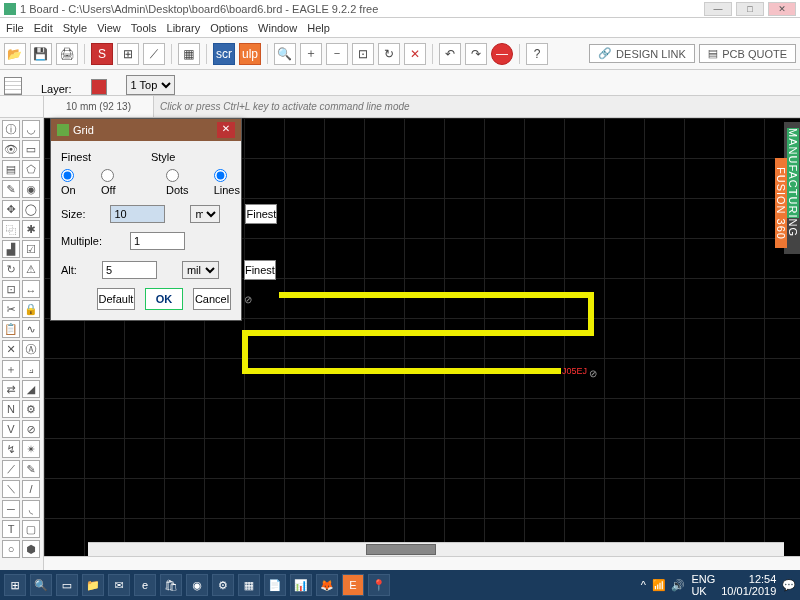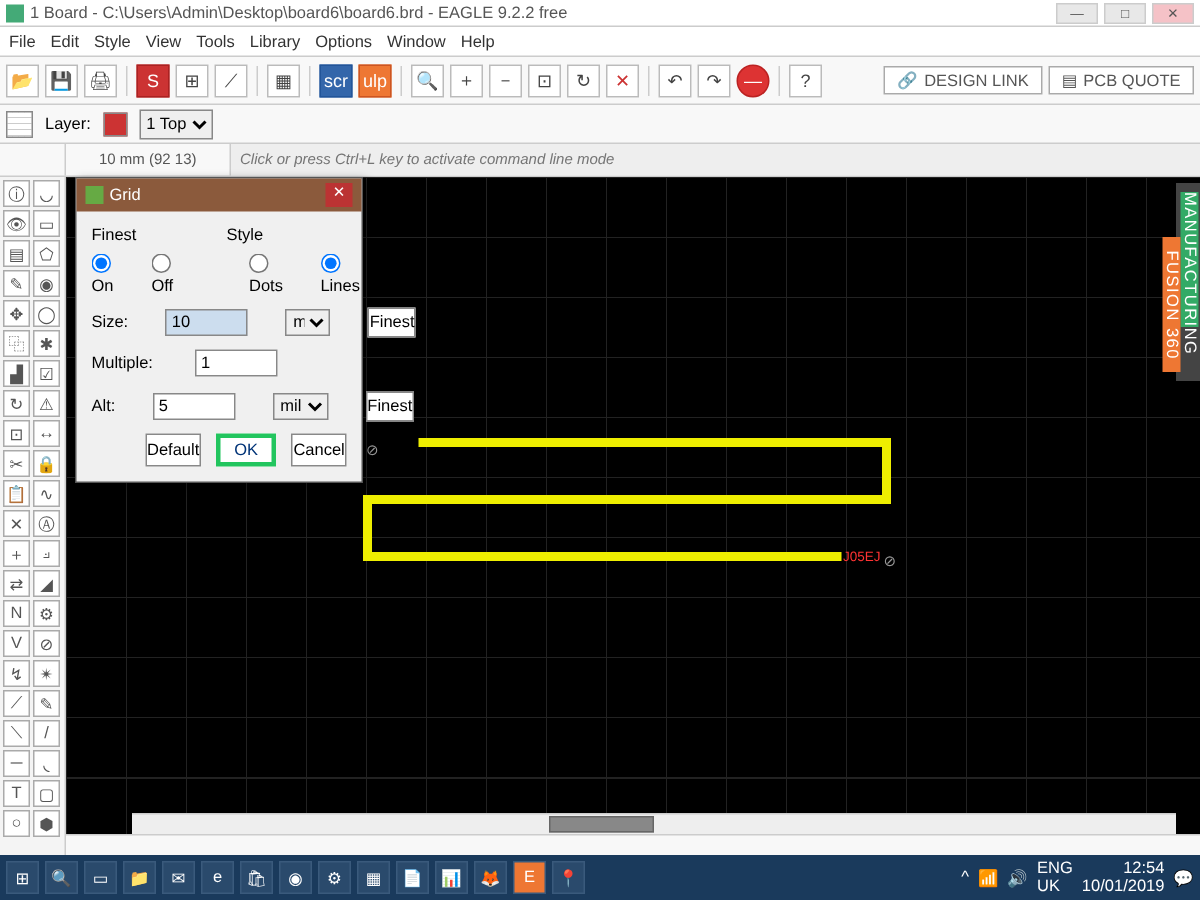--- a/index.html
+++ b/index.html
@@ -12,21 +12,21 @@
   .menubar { height:20px; background:#fff; border-bottom:1px solid #ccc; display:flex; align-items:center; padding:0 6px; color:#333;text-align:center; }
   .menubar span { margin-right:10px; cursor:pointer; }
   .toolbar1 { height:32px; background:#f8f8f8; border-bottom:1px solid #ccc; display:flex; align-items:center; padding:0 4px; gap:4px; }
   .tbtn { width:22px; height:22px; background:#fff; border:1px solid #bbb; display:flex; align-items:center; justify-content:center; cursor:pointer; font-size:12px; color:#444; }
   .tbtn.red { background:#c33; color:#fff; border-color:#a22; }
   .tbtn.orange { background:#e73; color:#fff; border-color:#c52; }
   .tbtn.blue { background:#36a; color:#fff; border-color:#259; }
   .tbtn.redx { background:#d33; color:#fff; border-radius:50%; border-color:#b22; }
   .tsep { width:1px; height:20px; background:#ccc; margin:0 2px; }
   .pill { padding:2px 8px; border:1px solid #aaa; background:#fff; cursor:pointer; font-size:10px; color:#555; display:flex; align-items:center; gap:4px; }
-  .toolbar2 { height:26px; background:#f8f8f8; border-bottom:1px solid #ccc; display:flex; align-items:center; padding:0 4px; gap:8px; }
+  .toolbar2 { height:26px; background:#f8f8f8; border-bottom:1px solid #ccc; display:flex; align-items:flex-end; padding:0 4px; gap:19px; }
   .gridic { width:18px; height:18px; border:1px solid #888; background:repeating-linear-gradient(#fff,#fff 3px,#ccc 3px,#ccc 4px),repeating-linear-gradient(90deg,#fff,#fff 3px,#ccc 3px,#ccc 4px); cursor:pointer; }
   .colorswatch { width:16px; height:16px; background:#c33; border:1px solid #888; }
   select.layersel { height:20px; font-size:11px; border:1px solid #888; }
   .toolbar3 { height:22px; background:#f8f8f8; border-bottom:1px solid #ccc; display:flex; align-items:center; gap:0; }
   .coord { width:110px; height:100%; border-right:1px solid #ccc; display:flex; align-items:center; justify-content:center; color:#555; font-size:10px; }
   .cmdline { flex:1; height:100%; background:#eee; border:none; padding:0 6px; color:#888; font-size:10px; font-style:italic; }
   .workarea { position:absolute; top:118px; left:0; right:0; bottom:30px; display:flex; }
   .lefttools { width:44px; background:#f4f4f4; border-right:1px solid #ccc; display:flex; flex-direction:column; flex-wrap:wrap; align-content:flex-start; padding:2px; gap:2px; overflow:hidden; }
   .ltbtn { width:18px; height:18px; background:#fff; border:1px solid #aaa; cursor:pointer; display:flex; align-items:center; justify-content:center; font-size:11px; color:#555; }
   .canvas { flex:1; background:#000; position:relative; overflow:hidden; }
@@ -50,21 +50,21 @@
   .dlg-row { display:flex; align-items:center; gap:25px; margin-bottom:8px; font-size:11px; }
   .dlg-heads { display:flex; gap:60px; margin-bottom:6px; font-size:11px; }
   .dlg-row label.side { width:44px; }
   .dlg-row input[type=radio] { margin:0 2px 0 0; }
   .dlg-row input[type=text] { height:18px; border:1px solid #888; padding:0 3px; font-size:11px; }
   .dlg-row input.on { background:#cde; }
   .dlg-row select { height:18px; border:1px solid #888; font-size:11px; }
   .dlg-row button { height:20px; border:1px solid #888; background:#fff; font-size:11px; cursor:pointer; }
   .dlg-btns { display:flex; justify-content:center; gap:10px; margin-top:8px;padding-left:36px; }
   .dlg-btns button { flex:1; height:22px; border:1px solid #888; background:#fff; cursor:pointer; font-size:11px; }
-  .dlg-btns button.ok { border:3px solid #22c55e; color:#037; }
+  .dlg-btns button.ok { border:1px solid #22c55e; color:#037;font-weight:bold; }
   .scrollh { position:absolute; left:44px; right:16px; bottom:14px; height:14px; background:#eee; border-top:1px solid #ccc; }
   .scrollh .thumb { position:absolute; left:40%; width:10%; top:1px; bottom:1px; background:#888; border:1px solid #666; }
   .statusbar { position:absolute; left:0; right:0; bottom:0; height:14px; background:#f8f8f8; border-top:1px solid #ccc; }
   .taskbar { position:absolute; left:0; right:0; bottom:0; height:30px; background:#1a3a5c; display:flex; align-items:center; padding:0 4px; gap:4px; color:#fff; font-size:10px; z-index:200; }
   .taskic { width:22px; height:22px; background:#2a4a6c; border:1px solid #3a5a7c; display:flex; align-items:center; justify-content:center; cursor:pointer; }
   .taskbar .spacer { flex:1; }
   .tray { display:flex; align-items:center; gap:6px; font-size:9px; }
   .tray .clock { text-align:right; line-height:1.1; }
 </style>
 </head>

